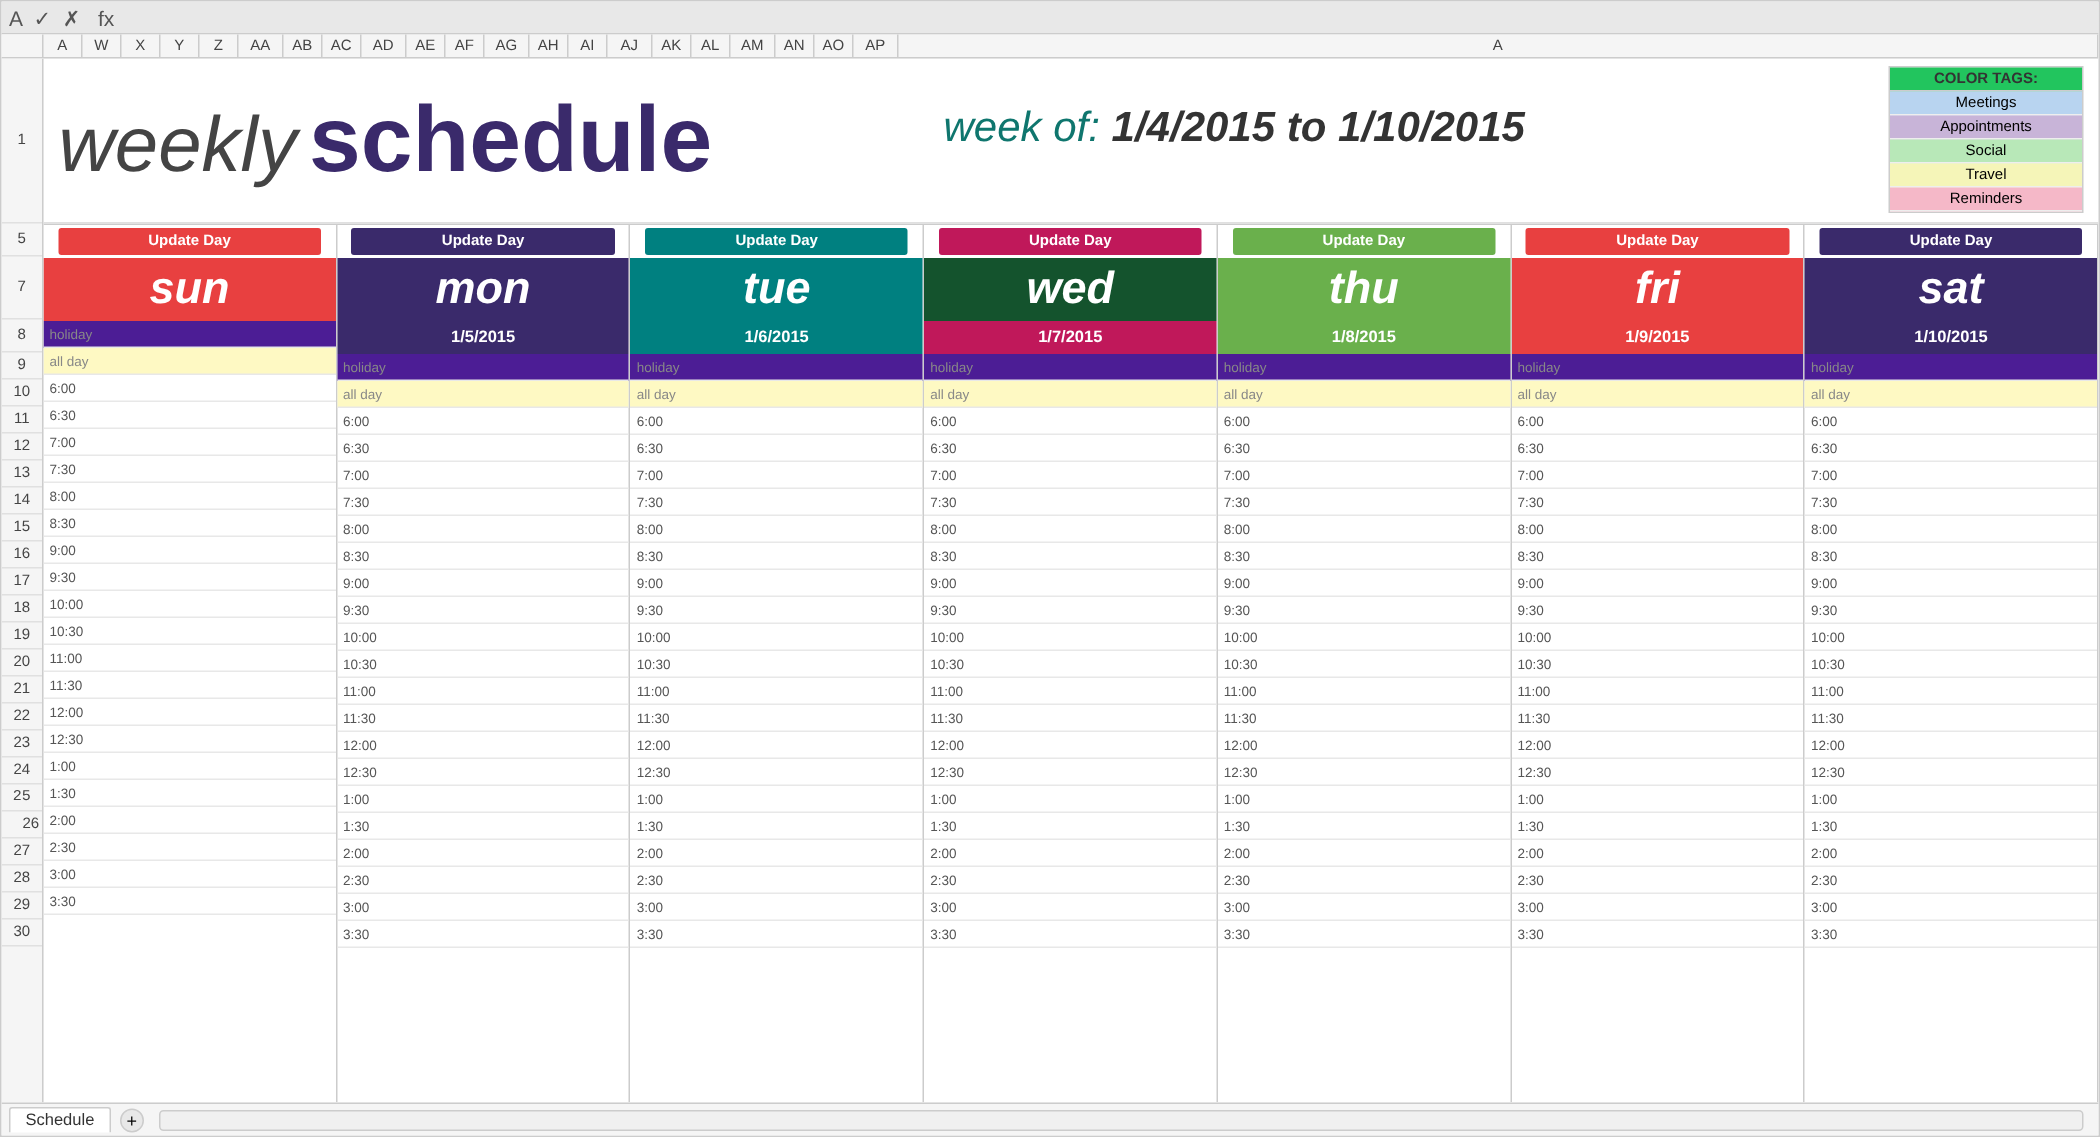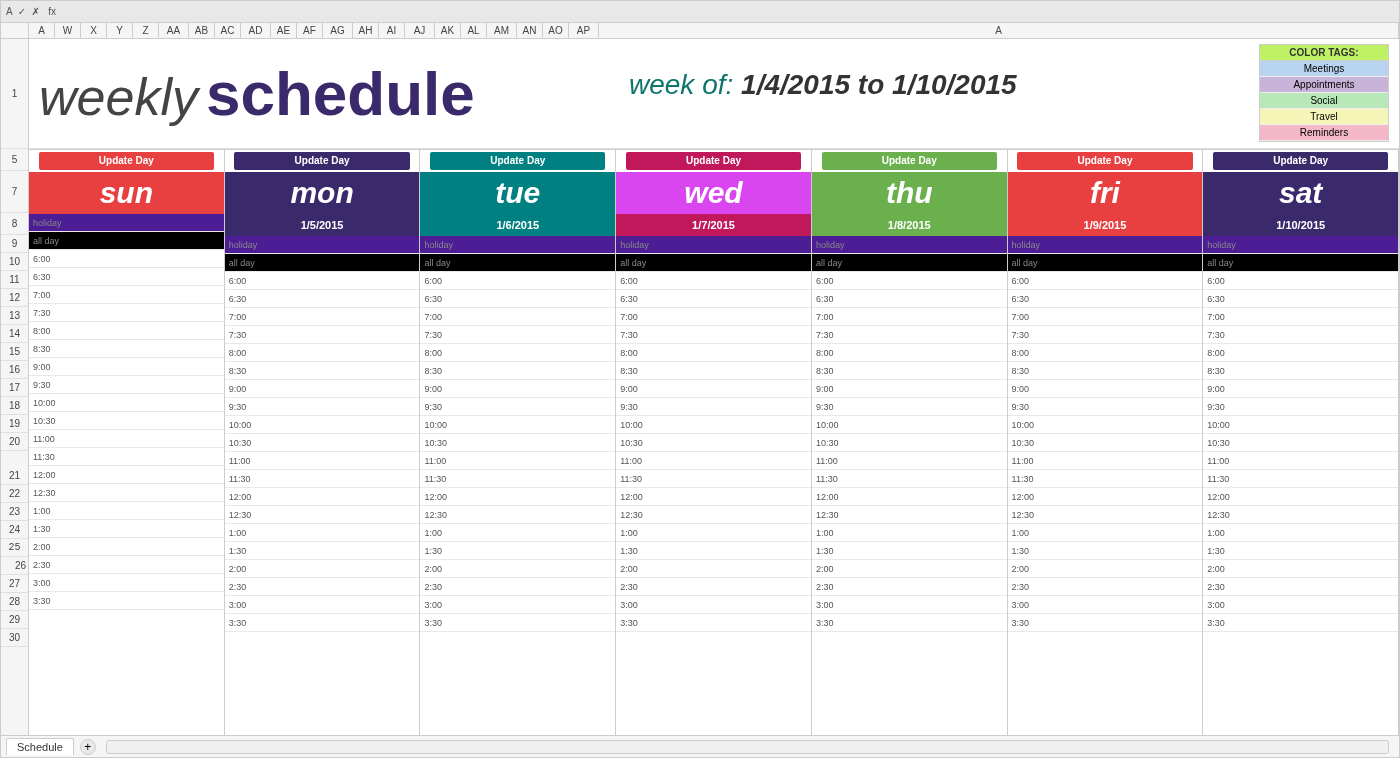--- a/index.html
+++ b/index.html
@@ -149,21 +149,21 @@
       background: white;
     }
 
     .color-tags-title {
       text-align: center;
       font-size: 10px;
       font-weight: bold;
       color: #333;
       border-bottom: 1px solid #ccc;
       padding: 2px;
-      background: #bef264;
+      background: #22c55e;
     }
 
     .color-tag-item {
       padding: 2px 6px;
       font-size: 10px;
       text-align: center;
       border-bottom: 1px solid #eee;
     }
 
     
@@ -247,21 +247,21 @@
       color: #555;
     }
 
     .time-row.holiday-row {
       background: #4c1d95;
       font-size: 9px;
       color: #888;
     }
 
     .time-row.allday-row {
-      background: #000000;
+      background: #fef9c3;
       font-size: 9px;
       color: #888;
     }
 
     
     .bottom-bar {
       height: 22px;
       background: #f5f5f5;
       border-top: 1px solid #ccc;
       display: flex;
@@ -304,21 +304,21 @@
       margin-left: 10px;
       margin-right: 5px;
     }
   </style>
 </head>
 <body>
 
 <div class="spreadsheet-wrapper">
 
   <div class="top-bar">
-    <span style="color:#555;font-size:10px;">A &nbsp;✓ &nbsp;✗ &nbsp; fx</span>
+    <span style="color:#555;font-size:14px;">A &nbsp;✓ &nbsp;✗ &nbsp; fx</span>
   </div>
 
   <div class="col-headers">
     <div class="row-num-header"></div>
     <div class="col-header" style="width:26px">A</div>
     <div class="col-header" style="width:26px">W</div>
     <div class="col-header" style="width:26px">X</div>
     <div class="col-header" style="width:26px">Y</div>
     <div class="col-header" style="width:26px">Z</div>
     <div class="col-header" style="width:30px">AA</div>
@@ -352,21 +352,21 @@
       <div class="row-num" style="height:18px;">11</div>
       <div class="row-num" style="height:18px;">12</div>
       <div class="row-num" style="height:18px;">13</div>
       <div class="row-num" style="height:18px;">14</div>
       <div class="row-num" style="height:18px;">15</div>
       <div class="row-num" style="height:18px;">16</div>
       <div class="row-num" style="height:18px;">17</div>
       <div class="row-num" style="height:18px;">18</div>
       <div class="row-num" style="height:18px;">19</div>
       <div class="row-num" style="height:18px;">20</div>
-      <div class="row-num" style="height:18px;margin-top:16px;">21</div>
+      <div class="row-num" style="height:18px;">21</div>
       <div class="row-num" style="height:18px;">22</div>
       <div class="row-num" style="height:18px;">23</div>
       <div class="row-num" style="height:18px;">24</div>
       <div class="row-num" style="height:18px;font-family:Liberation Mono, monospace;">25</div>
       <div class="row-num" style="height:18px;padding-left:12px;">26</div>
       <div class="row-num" style="height:18px;">27</div>
       <div class="row-num" style="height:18px;">28</div>
       <div class="row-num" style="height:18px;">29</div>
       <div class="row-num" style="height:18px;">30</div>
     </div>
@@ -488,21 +488,21 @@
             <div class="time-row">2:30</div>
             <div class="time-row">3:00</div>
             <div class="time-row">3:30</div>
           </div>
         </div>
 
         <div class="day-column">
           <div class="update-day-row">
             <button class="update-day-btn" style="background:#c0185a;">Update Day</button>
           </div>
-          <div class="day-name-row" style="background:#d946ef;">wed</div>
+          <div class="day-name-row" style="background:#14532d;">wed</div>
           <div class="day-date-row" style="background:#c0185a;">1/7/2015</div>
           <div class="time-rows">
             <div class="time-row holiday-row">holiday</div>
             <div class="time-row allday-row">all day</div>
             <div class="time-row">6:00</div>
             <div class="time-row">6:30</div>
             <div class="time-row">7:00</div>
             <div class="time-row">7:30</div>
             <div class="time-row">8:00</div>
             <div class="time-row">8:30</div>

